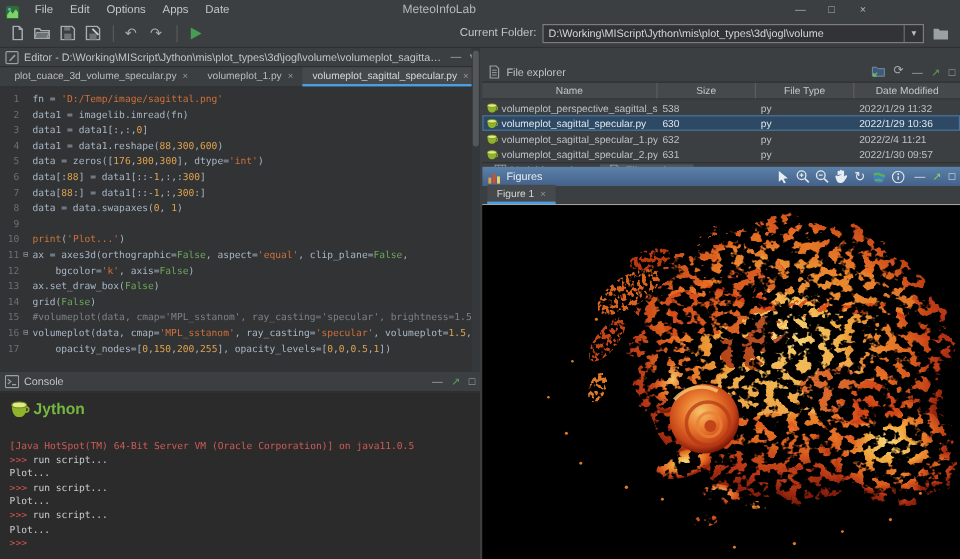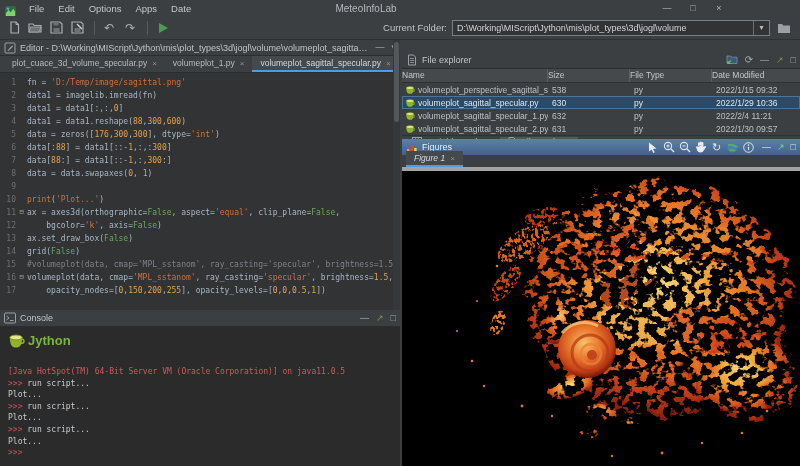--- a/index.html
+++ b/index.html
@@ -63,21 +63,21 @@
   .jylogo{display:flex;align-items:center;height:20px;margin-bottom:16px;}
   .jylogo svg{width:17px;height:17px;margin-right:3px;}
   .jylogo .jytext{font-size:13px;font-weight:bold;color:#76b83f;font-family:"Liberation Sans",sans-serif;}
   .con-line{height:11.6px;line-height:11.6px;white-space:pre;color:#c8cccf;}
   .con-line.err{color:#cf5b56;}
   .con-line .prompt{color:#d25252;}
   
   .fxpanel{position:absolute;left:0;top:0;width:398px;height:99px;background:#3c3f41;margin-top:12px;}
   .fxpanel .panel-header{height:17px;}
   .fx-cols{height:14px;display:flex;background:#46494b;border-bottom:1px solid #2f3133;box-sizing:border-box;}
-  .fx-col{font-size:8.5px;color:#c3c7cb;line-height:13px;border-right:1px solid #5a5e60;box-sizing:border-box;overflow:hidden;}
+  .fx-col{font-size:8.5px;color:#c3c7cb;text-align:center;line-height:13px;border-right:1px solid #5a5e60;box-sizing:border-box;overflow:hidden;}
   .c-name{width:146px;}.c-size{width:82px;}.c-type{width:82px;}.c-date{flex:1;border-right:none;}
   .fx-rows{background:#3c3f41;}
   .fx-row{height:13px;display:flex;align-items:center;font-size:8.5px;color:#bcc1c5;}
   .fx-row.sel{background:#2d4964;color:#dde6ee;outline:1px solid #49759c;outline-offset:-1px;}
   .cell{white-space:nowrap;overflow:hidden;box-sizing:border-box;}
   .cell.name{width:146px;display:flex;align-items:center;padding-left:3px;}
   .cell.name .cup{width:10px;height:10px;margin-right:3px;flex:0 0 auto;}
   .cell.sz{width:82px;padding-left:4px;}
   .cell.tp{width:82px;padding-left:4px;}
   .cell.dt{flex:1;padding-left:4px;}
@@ -86,21 +86,21 @@
   .fx-tab.active{background:#515658;}
   .fx-tab svg{width:10px;height:10px;margin-right:4px;}
   
   .figures{position:absolute;left:0;top:99px;width:398px;height:327px;background:#3c3f41;}
   .fig-header{height:16px;background:linear-gradient(180deg,#5b81a8 0%,#44618a 100%);display:flex;align-items:center;padding:0 4px;box-sizing:border-box;}
   .fig-header .ph-title{font-size:9px;color:#e8eef5;}
   .fig-tools{margin-left:auto;display:flex;align-items:center;}
   .fig-tools .ft{width:15px;height:14px;display:flex;align-items:center;justify-content:center;margin-left:1px;}
   .fig-tools .wc{margin-left:6px;font-size:9px;color:#dfe5ec;}
   .fig-tools .wc.float{color:#7fd86a;}
-  .fig-tabrow{height:16px;background:#3c3f41;display:flex;align-items:flex-end;border-bottom:4px solid #a3a3a3;box-sizing:border-box;padding-left:4px;font-style:italic;}
+  .fig-tabrow{height:16px;background:#3c3f41;display:flex;align-items:flex-end;border-bottom:1px solid #a3a3a3;box-sizing:border-box;padding-left:4px;}
   .fig-canvas{position:relative;height:295px;background:#000;}
   .fig-svg{position:absolute;left:0;top:0;width:100%;height:100%;}
 </style>
 </head>
 <body>
 
 <div class="menubar">
   <span class="appicon">
     <svg viewBox="0 0 12 12">
         <rect width="12" height="12" rx="2" fill="#2d6e35"></rect>
@@ -215,21 +215,21 @@
           <div class="code-line"><span class="lnum">6</span><span class="fold"></span><span class="ltext"><span class="tok-p">data[:</span><span class="tok-n">88</span><span class="tok-p">] = data1[::-</span><span class="tok-n">1</span><span class="tok-p">,:,:</span><span class="tok-n">300</span><span class="tok-p">]</span></span></div>
           <div class="code-line"><span class="lnum">7</span><span class="fold"></span><span class="ltext"><span class="tok-p">data[</span><span class="tok-n">88</span><span class="tok-p">:] = data1[::-</span><span class="tok-n">1</span><span class="tok-p">,:,</span><span class="tok-n">300</span><span class="tok-p">:]</span></span></div>
           <div class="code-line"><span class="lnum">8</span><span class="fold"></span><span class="ltext"><span class="tok-p">data = data.swapaxes(</span><span class="tok-n">0</span><span class="tok-p">, </span><span class="tok-n">1</span><span class="tok-p">)</span></span></div>
           <div class="code-line"><span class="lnum">9</span><span class="fold"></span><span class="ltext"></span></div>
           <div class="code-line"><span class="lnum">10</span><span class="fold"></span><span class="ltext"><span class="tok-k">print</span><span class="tok-p">(</span><span class="tok-s">'Plot...'</span><span class="tok-p">)</span></span></div>
           <div class="code-line"><span class="lnum">11</span><span class="fold">⊟</span><span class="ltext"><span class="tok-p">ax = axes3d(orthographic=</span><span class="tok-b">False</span><span class="tok-p">, aspect=</span><span class="tok-s">'equal'</span><span class="tok-p">, clip_plane=</span><span class="tok-b">False</span><span class="tok-p">,</span></span></div>
           <div class="code-line"><span class="lnum">12</span><span class="fold"></span><span class="ltext"><span class="tok-p">    bgcolor=</span><span class="tok-s">'k'</span><span class="tok-p">, axis=</span><span class="tok-b">False</span><span class="tok-p">)</span></span></div>
           <div class="code-line"><span class="lnum">13</span><span class="fold"></span><span class="ltext"><span class="tok-p">ax.set_draw_box(</span><span class="tok-b">False</span><span class="tok-p">)</span></span></div>
           <div class="code-line"><span class="lnum">14</span><span class="fold"></span><span class="ltext"><span class="tok-p">grid(</span><span class="tok-b">False</span><span class="tok-p">)</span></span></div>
           <div class="code-line"><span class="lnum">15</span><span class="fold"></span><span class="ltext"><span class="tok-c">#volumeplot(data, cmap='MPL_sstanom', ray_casting='specular', brightness=1.5)</span></span></div>
-          <div class="code-line"><span class="lnum">16</span><span class="fold">⊟</span><span class="ltext"><span class="tok-p">volumeplot(data, cmap=</span><span class="tok-s">'MPL_sstanom'</span><span class="tok-p">, ray_casting=</span><span class="tok-s">'specular'</span><span class="tok-p">, brightness=</span><span class="tok-n">1.5</span><span class="tok-p">,</span></span></div>
+          <div class="code-line"><span class="lnum">16</span><span class="fold">⊟</span><span class="ltext"><span class="tok-p">volumeplot(data, cmap=</span><span class="tok-s">'MPL_sstanom'</span><span class="tok-p">, ray_casting=</span><span class="tok-s">'specular'</span><span class="tok-p">, volumeplot=</span><span class="tok-n">1.5</span><span class="tok-p">,</span></span></div>
           <div class="code-line"><span class="lnum">17</span><span class="fold"></span><span class="ltext"><span class="tok-p">    opacity_nodes=[</span><span class="tok-n">0</span><span class="tok-p">,</span><span class="tok-n">150</span><span class="tok-p">,</span><span class="tok-n">200</span><span class="tok-p">,</span><span class="tok-n">255</span><span class="tok-p">], opacity_levels=[</span><span class="tok-n">0</span><span class="tok-p">,</span><span class="tok-n">0</span><span class="tok-p">,</span><span class="tok-n">0.5</span><span class="tok-p">,</span><span class="tok-n">1</span><span class="tok-p">])</span></span></div>
         </div>
       <div class="vscroll">
           <div class="thumb"></div>
         </div>
     </div>
 
     <div class="console">
       <div class="panel-header">
         <span class="ph-icon">
@@ -304,21 +304,21 @@
             <span class="cell name">
               <svg class="cup" viewBox="0 0 16 16">
                 <path d="M2 5 C2 12.5 4.8 14 8 14 C11.2 14 14 12.5 14 5" fill="#8fb32a"></path>
                 <path d="M13.5 6.5 C16.5 6.5 16.5 11 13 10.5" fill="none" stroke="#8fb32a" stroke-width="1.4"></path>
                 <ellipse cx="8" cy="4.8" rx="6" ry="2.4" fill="#e2ea86" stroke="#71901d" stroke-width="1"></ellipse>
               </svg>
               <span class="nm">volumeplot_perspective_sagittal_sp...</span>
             </span>
             <span class="cell sz">538</span>
             <span class="cell tp">py</span>
-            <span class="cell dt">2022/1/15 09:32</span>
+            <span class="cell dt">2022/1/29 11:32</span>
           </div>
           <div class="fx-row sel">
             <span class="cell name">
               <svg class="cup" viewBox="0 0 16 16">
                 <path d="M2 5 C2 12.5 4.8 14 8 14 C11.2 14 14 12.5 14 5" fill="#8fb32a"></path>
                 <path d="M13.5 6.5 C16.5 6.5 16.5 11 13 10.5" fill="none" stroke="#8fb32a" stroke-width="1.4"></path>
                 <ellipse cx="8" cy="4.8" rx="6" ry="2.4" fill="#e2ea86" stroke="#71901d" stroke-width="1"></ellipse>
               </svg>
               <span class="nm">volumeplot_sagittal_specular.py</span>
             </span>

